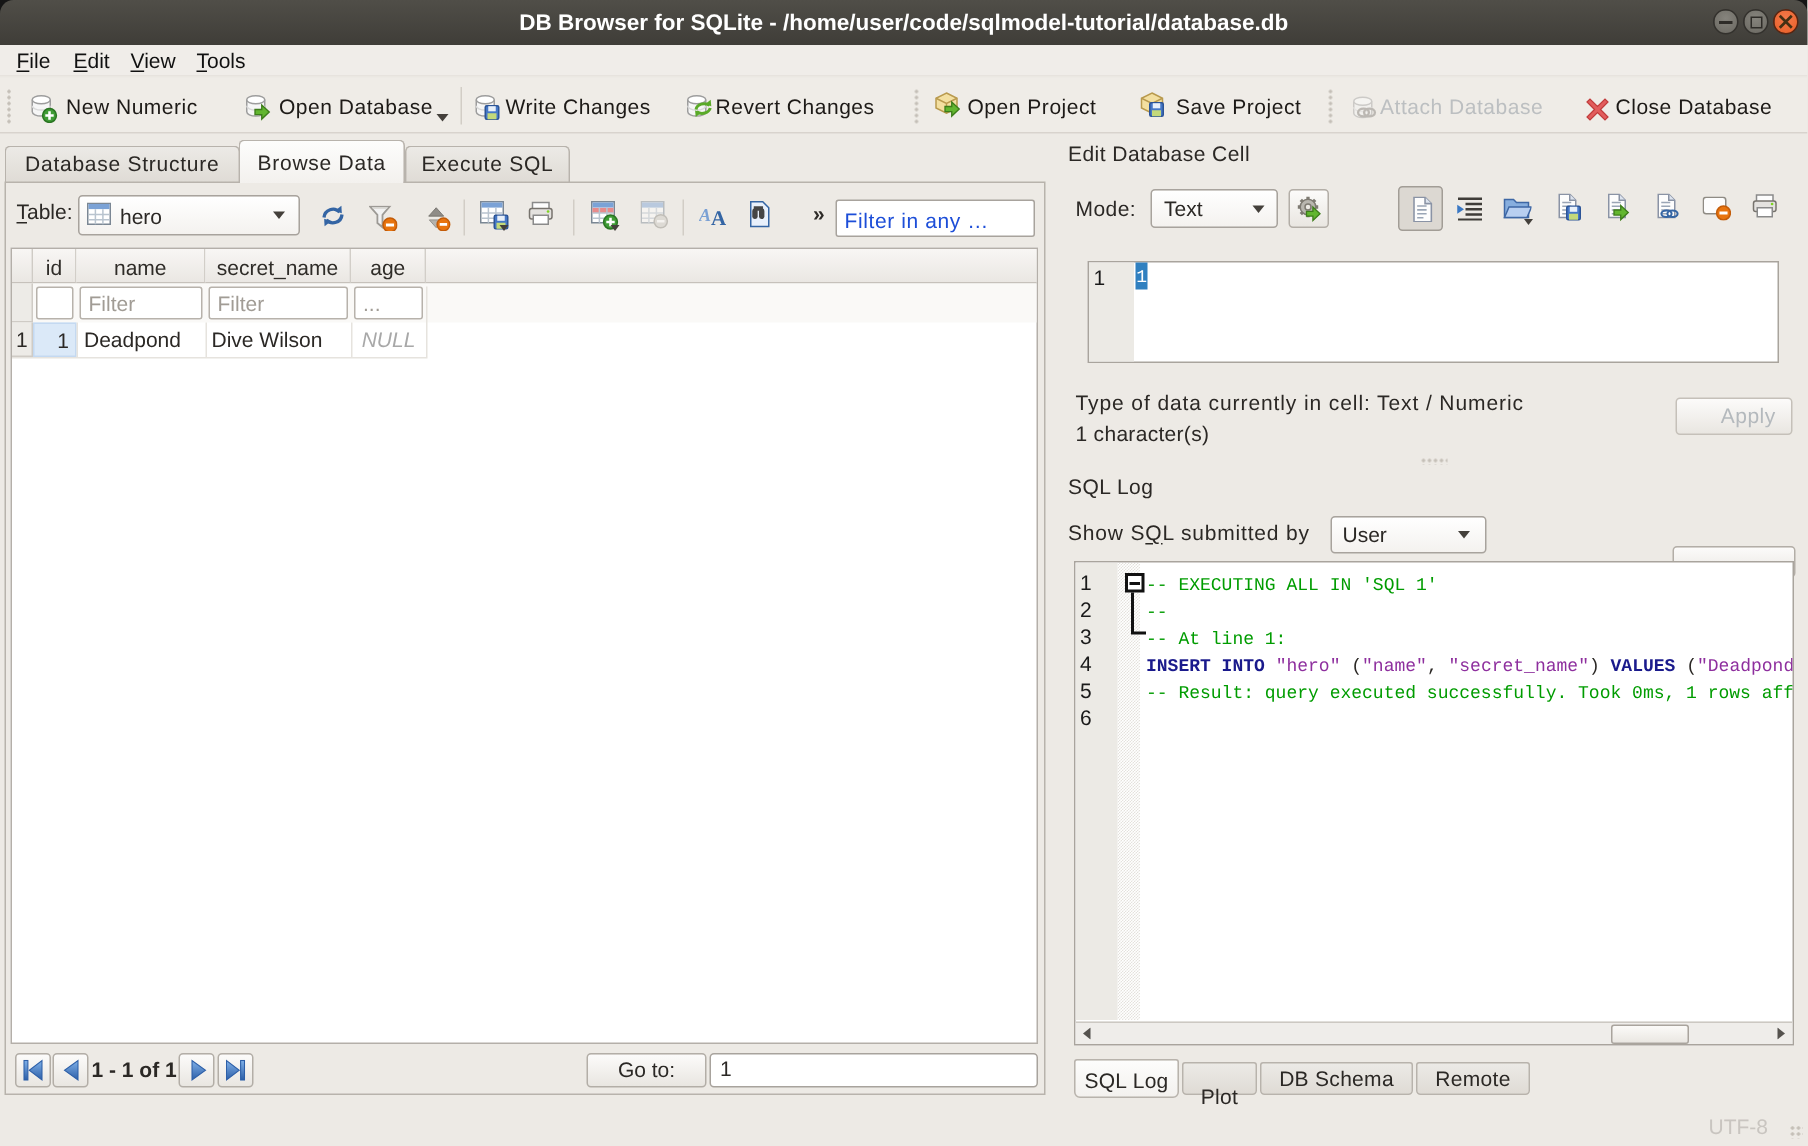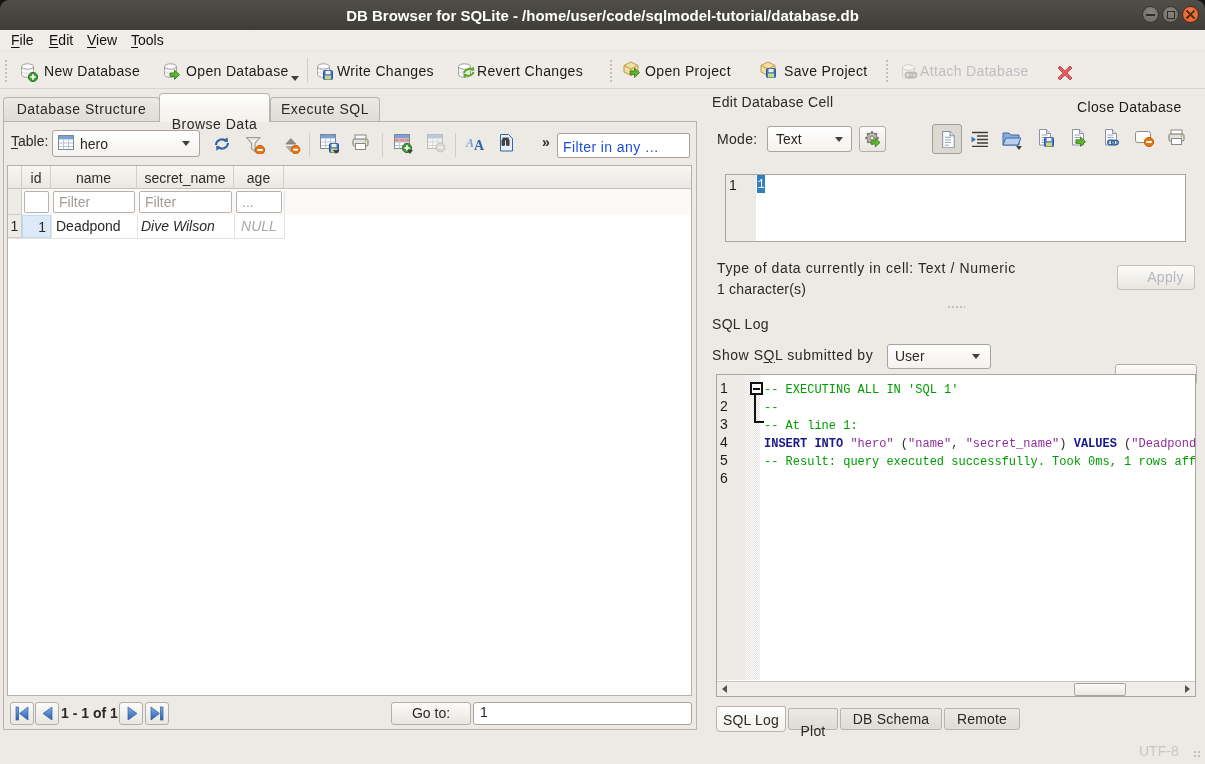--- a/index.html
+++ b/index.html
@@ -120,21 +120,21 @@
   <div class="menu" style="left:131px;"><span class="mn">T</span>ools</div>
   <div class="menu" style="left:189px;margin-top:33px;"><span class="mn">H</span>elp</div>
 </div>
 
 <div id="toolbar">
   <div class="handle" style="left:4px;"></div>
   <svg class="icon" style="left:19px; top:10px;" width="20" height="20">
       <use href="#dbcyl"></use>
       <use href="#plusgreen" transform="translate(9,10)"></use>
     </svg>
-  <div class="tbtext" style="left:44px;">New Database</div>
+  <div class="tbtext" style="left:44px;">New Numeric</div>
   <svg class="icon" style="left:162px; top:10px;" width="20" height="20">
       <use href="#dbcyl"></use>
       <use href="#garrow" transform="translate(8,8)"></use>
     </svg>
   <div class="tbtext" style="left:186px;">Open Database</div>
   <div class="carrow" style="left:291px; top:24px; border-left-width:4.5px; border-right-width:4.5px; border-top-width:5.5px;"></div>
   <div class="tbsep" style="left:307px;"></div>
   <svg class="icon" style="left:315px; top:10px;" width="20" height="20">
       <use href="#dbcyl"></use>
       <use href="#floppy" transform="translate(8,8)"></use>
@@ -162,26 +162,26 @@
   <div class="handle" style="left:885px;"></div>
   <svg class="icon" style="left:900px; top:11px;" width="20" height="20" opacity="0.42">
       <use href="#dbcyl"></use>
     <ellipse cx="9" cy="12" rx="3.6" ry="2.6" fill="none" stroke="#77736d" stroke-width="1.6"></ellipse>
     <ellipse cx="13" cy="12" rx="3.6" ry="2.6" fill="none" stroke="#77736d" stroke-width="1.6"></ellipse>
   </svg>
   <div class="tbtext" style="left:920px; color:#bcbfc1;">Attach Database</div>
   <svg class="icon" style="left:1056px; top:12px;" width="18" height="18">
     <path d="M2 4 l2 -2 5 5 5 -5 2 2 -5 5 5 5 -2 2 -5 -5 -5 5 -2 -2 5 -5 z" fill="#e25d5d" stroke="#c13b3b" stroke-width="0.8"></path>
   </svg>
-  <div class="tbtext" style="left:1077px;margin-top:36px;">Close Database</div>
+  <div class="tbtext" style="left:1077px;">Close Database</div>
 </div>
 
 <div class="tab" style="left:3px; top:97px; width:157px; height:25px; padding-top:3px;">Database Structure</div>
 <div class="tab" style="left:270px; top:97px; width:110px; height:25px; padding-top:3px;">Execute SQL</div>
-<div class="tab active" style="left:159px; top:93px; width:111px; height:29px; padding-top:22px;">Browse Data</div>
+<div class="tab active" style="left:159px; top:93px; width:111px; height:29px; padding-top:6px;">Browse Data</div>
 
 <div id="lframe"></div>
 <div class="abs" style="left:11px; top:133px;"><span class="mn">T</span>able:</div>
 <div class="combo" style="left:52px; top:130px; width:148px; height:27px;"></div>
 <svg class="icon" style="left:58px; top:135px;" width="16" height="16">
     <use href="#tblico"></use>
   </svg>
 <div class="abs" style="left:80px; top:136px;">hero</div>
 <div class="carrow" style="left:182px; top:141px;"></div>
 
@@ -257,21 +257,21 @@
   <div class="fbox" style="left:228px; top:25px; width:46px; height:22px;">...</div>
 
   <div class="rowhdr" style="left:0; top:49px; width:14px; height:23px; padding-top:3px;">1</div>
   <div class="abs" style="left:14px; top:49px; width:29px; height:23px; background:#dbe9f8; border:1px solid #c4d9f1; text-align:right; padding:3px 4px 0 0;">1</div>
   <div class="gline" style="left:43px; top:49px; width:1px; height:23px;"></div>
   <div class="gline" style="left:129px; top:49px; width:1px; height:23px;"></div>
   <div class="gline" style="left:226px; top:49px; width:1px; height:23px;"></div>
   <div class="gline" style="left:276px; top:25px; width:1px; height:47px;"></div>
   <div class="gline" style="left:0; top:72px; width:277px; height:1px;"></div>
   <div class="abs" style="left:48px; top:52px;">Deadpond</div>
-  <div class="abs" style="left:133px; top:52px;font-style:italic;">Dive Wilson</div>
+  <div class="abs" style="left:133px; top:52px;">Dive Wilson</div>
   <div class="abs" style="left:226px; top:52px; width:50px; text-align:center; font-style:italic; color:#a8a8a8;">NULL</div>
 </div>
 
 
 <div class="btn" style="left:10px; top:702px; width:24px; height:23px;"></div>
 <svg class="icon" style="left:15px; top:706px;" width="15" height="15">
     <rect x="1" y="1" width="2.6" height="13" fill="url(#bluegrad)" stroke="#2d5fa8" stroke-width="0.7"></rect>
     <path d="M13 1 v13 L4.5 7.5 z" fill="url(#bluegrad)" stroke="#2d5fa8" stroke-width="0.7"></path>
   </svg>
 <div class="btn" style="left:35px; top:702px; width:24px; height:23px;"></div>

